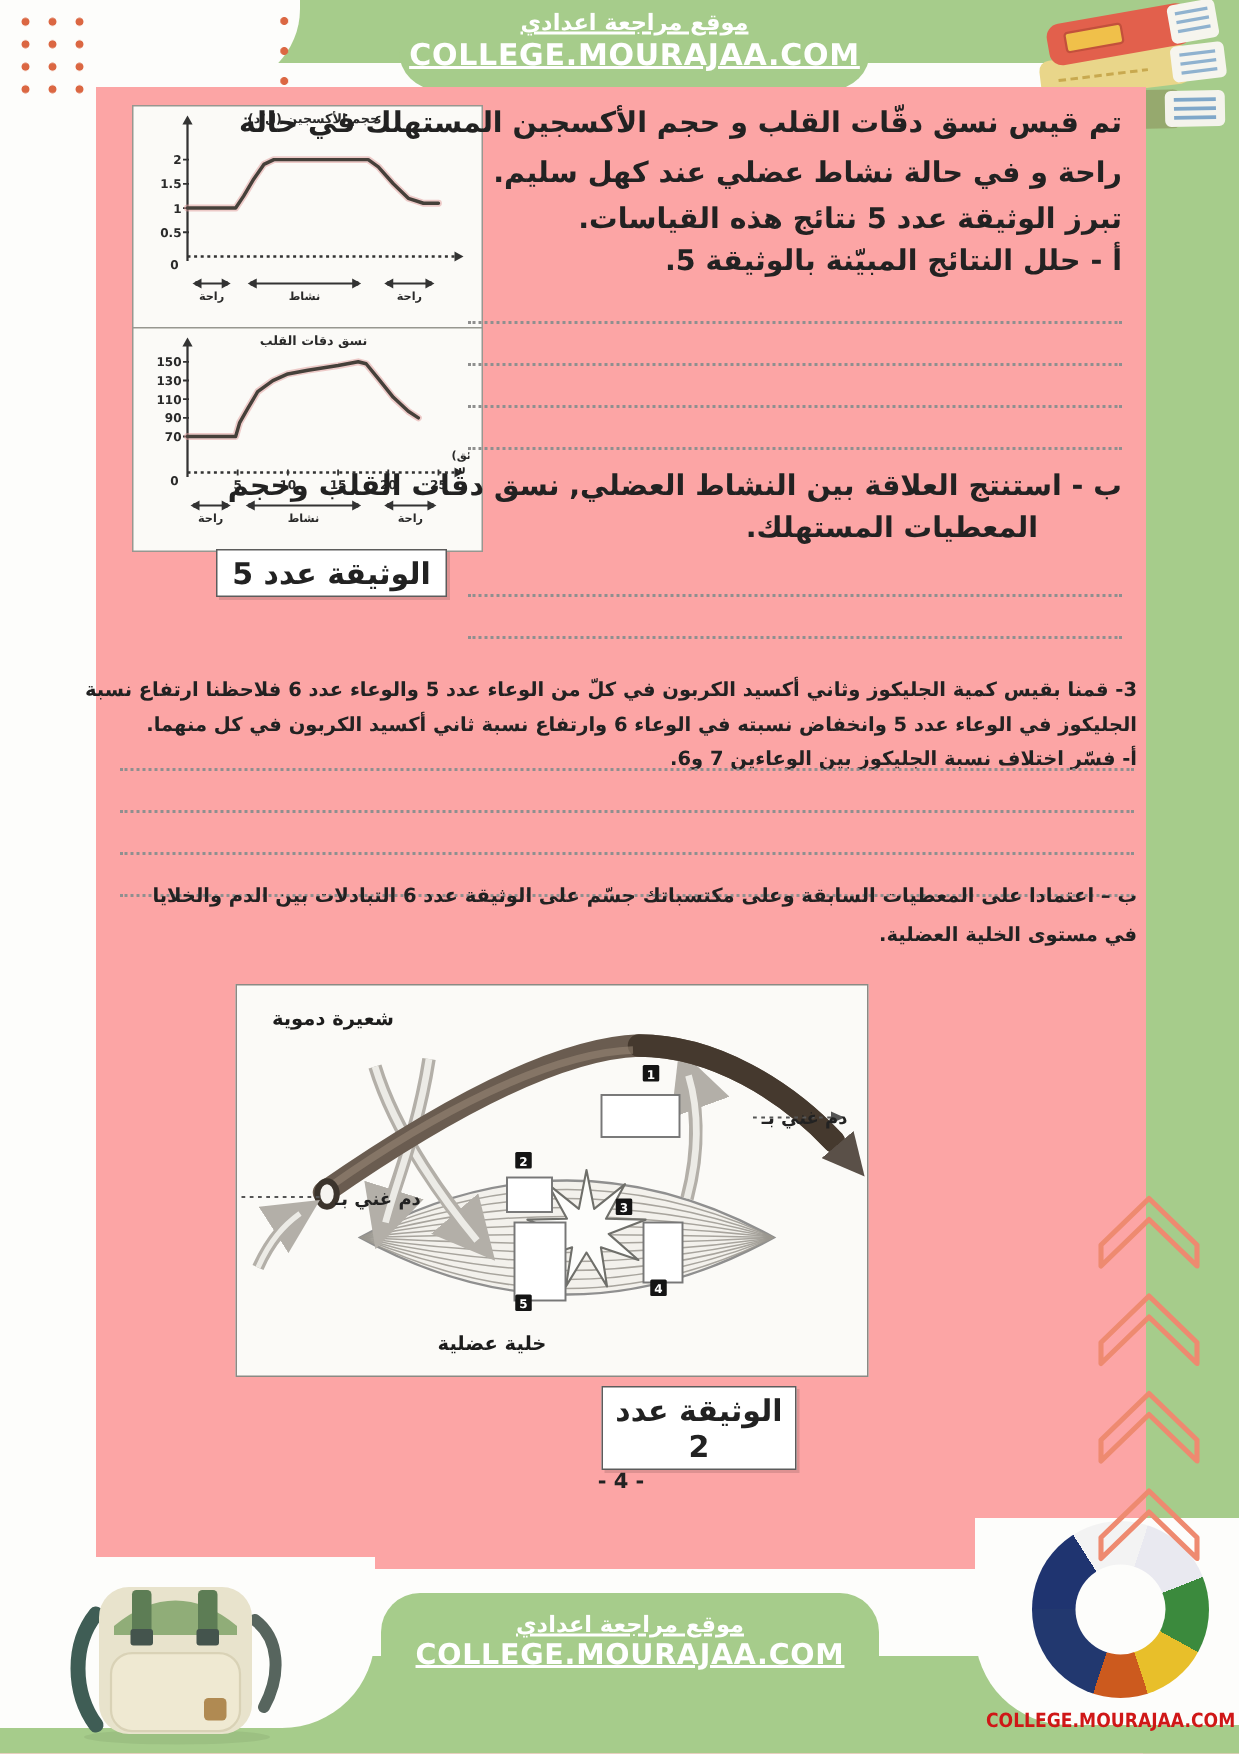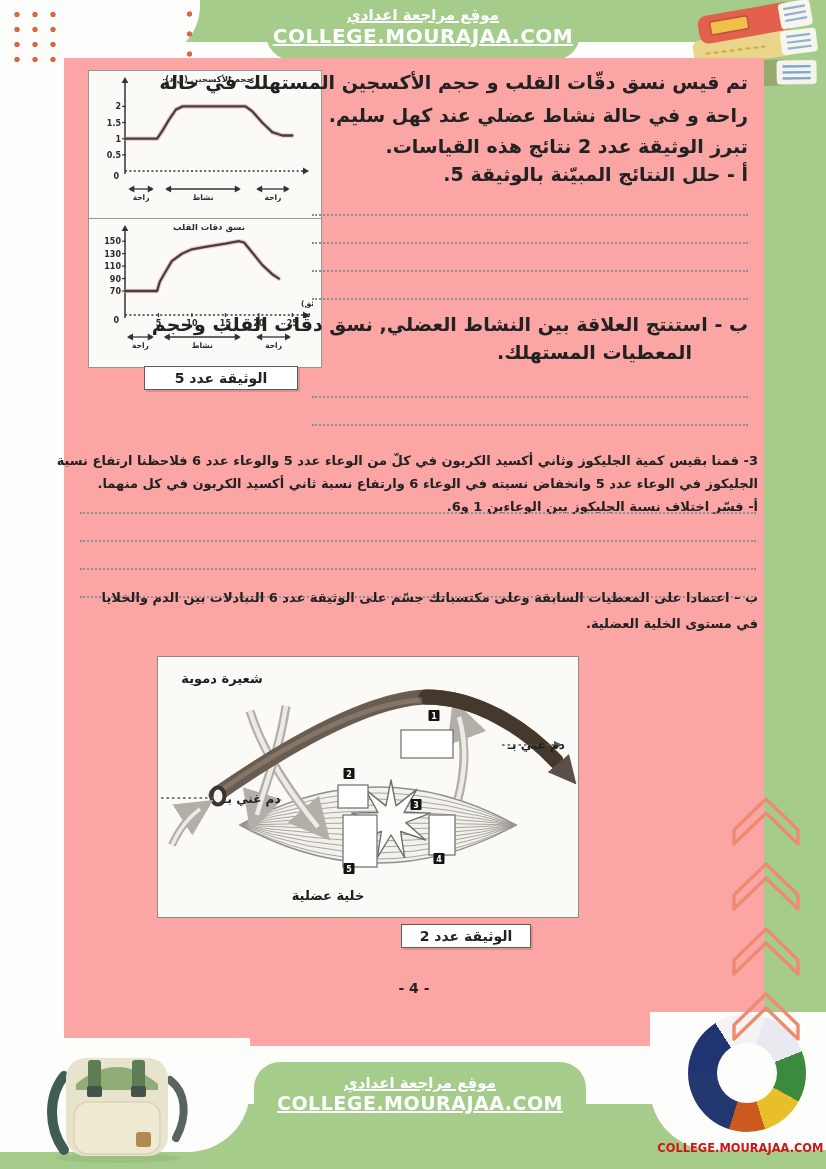--- a/index.html
+++ b/index.html
@@ -18,21 +18,21 @@
   .h-ar{font-size:15px;text-decoration:underline;text-decoration-thickness:2px;}
   .h-url{font-size:20px;text-decoration:underline;text-decoration-thickness:2px;letter-spacing:.5px;}
   .books{left:682px;top:0;width:144px;height:94px;}
   
   .page{left:64px;top:58px;width:700px;height:988px;background:#fca5a5;color:#222;}
   .chart-box{position:absolute;width:232px;height:148px;border:1.5px solid #979790;background:#fbfaf7;}
   #chart-0{left:24px;top:12px;}
   #chart-1{left:24px;top:160px;}
   svg{font-family:"DejaVu Sans",sans-serif;}
   .doc-box{position:absolute;border:1.6px solid #5c5c5c;background:#fff;padding:3px 8px;
-           font-weight:bold;font-size:14px;direction:rtl;text-align:center;
+           font-weight:bold;font-size:20px;direction:rtl;text-align:center;
            box-shadow:2px 2px 0 rgba(0,0,0,.12);}
   #doc5{left:80px;top:308px;width:136px;}
   #doc6{left:337px;top:866px;width:112px;}
   .rcol{left:248px;top:8px;width:436px;direction:rtl;font-weight:bold;font-size:19px;}
   .rcol .ar-line{line-height:33px;white-space:nowrap;}
   .rcol .sub{line-height:28px;}
   .dotline{border-bottom:2px dotted #8f8f8f;height:26px;}
   .indent{padding-right:56px;}
   .q3{left:12px;top:351px;width:682px;direction:rtl;font-weight:bold;font-size:13px;margin-top:40px;}
   .q3 div{line-height:23px;white-space:nowrap;}
@@ -187,36 +187,36 @@
         <circle cx="170.16923076923078" cy="118" r="1.6" fill="#333"></circle>
         <circle cx="198.9692307692308" cy="118" r="1.6" fill="#333"></circle>
         <text x="184.56923076923078" y="129" fill="#2a2a2a" font-size="7.5" font-weight="bold" text-anchor="middle" direction="rtl">راحة</text>
       </svg></div>
 
   <div class="doc-box" id="doc5">الوثيقة عدد 5</div>
 
   <div class="abs rcol">
     <div class="ar-line">تم قيس نسق دقّات القلب و حجم الأكسجين المستهلك  في حالة</div>
     <div class="ar-line">راحة و في حالة نشاط عضلي عند كهل سليم.</div>
-    <div class="ar-line sub">تبرز الوثيقة عدد 2  نتائج  هذه القياسات.</div>
+    <div class="ar-line sub">تبرز الوثيقة عدد 5  نتائج  هذه القياسات.</div>
     <div class="ar-line sub">أ - حلل النتائج المبيّنة بالوثيقة 5.</div>
     <div class="dotline"></div>
     <div class="dotline"></div>
     <div class="dotline"></div>
     <div class="dotline"></div>
     <div class="ar-line sub" style="margin-top:10px">ب - استنتج العلاقة بين النشاط العضلي, نسق دقّات القلب  وحجم</div>
     <div class="ar-line sub indent">المعطيات المستهلك.</div>
     <div class="dotline" style="margin-top:4px"></div>
     <div class="dotline"></div>
   </div>
 
   <div class="abs q3">
     <div>3- قمنا بقيس كمية الجليكوز  وثاني أكسيد الكربون في كلّ من الوعاء عدد 5  والوعاء عدد 6 فلاحظنا ارتفاع نسبة</div>
     <div>الجليكوز في الوعاء عدد 5  وانخفاض نسبته في الوعاء 6  وارتفاع نسبة ثاني أكسيد الكربون في كل منهما.</div>
-    <div>أ- فسّر اختلاف نسبة الجليكوز بين الوعاءين 1 و6.</div>
+    <div>أ- فسّر اختلاف نسبة الجليكوز بين الوعاءين 7 و6.</div>
   </div>
 
   <div class="abs dots-mid">
     <div class="dotline"></div>
     <div class="dotline"></div>
     <div class="dotline"></div>
     <div class="dotline"></div>
   </div>
 
   <div class="abs bblock">

